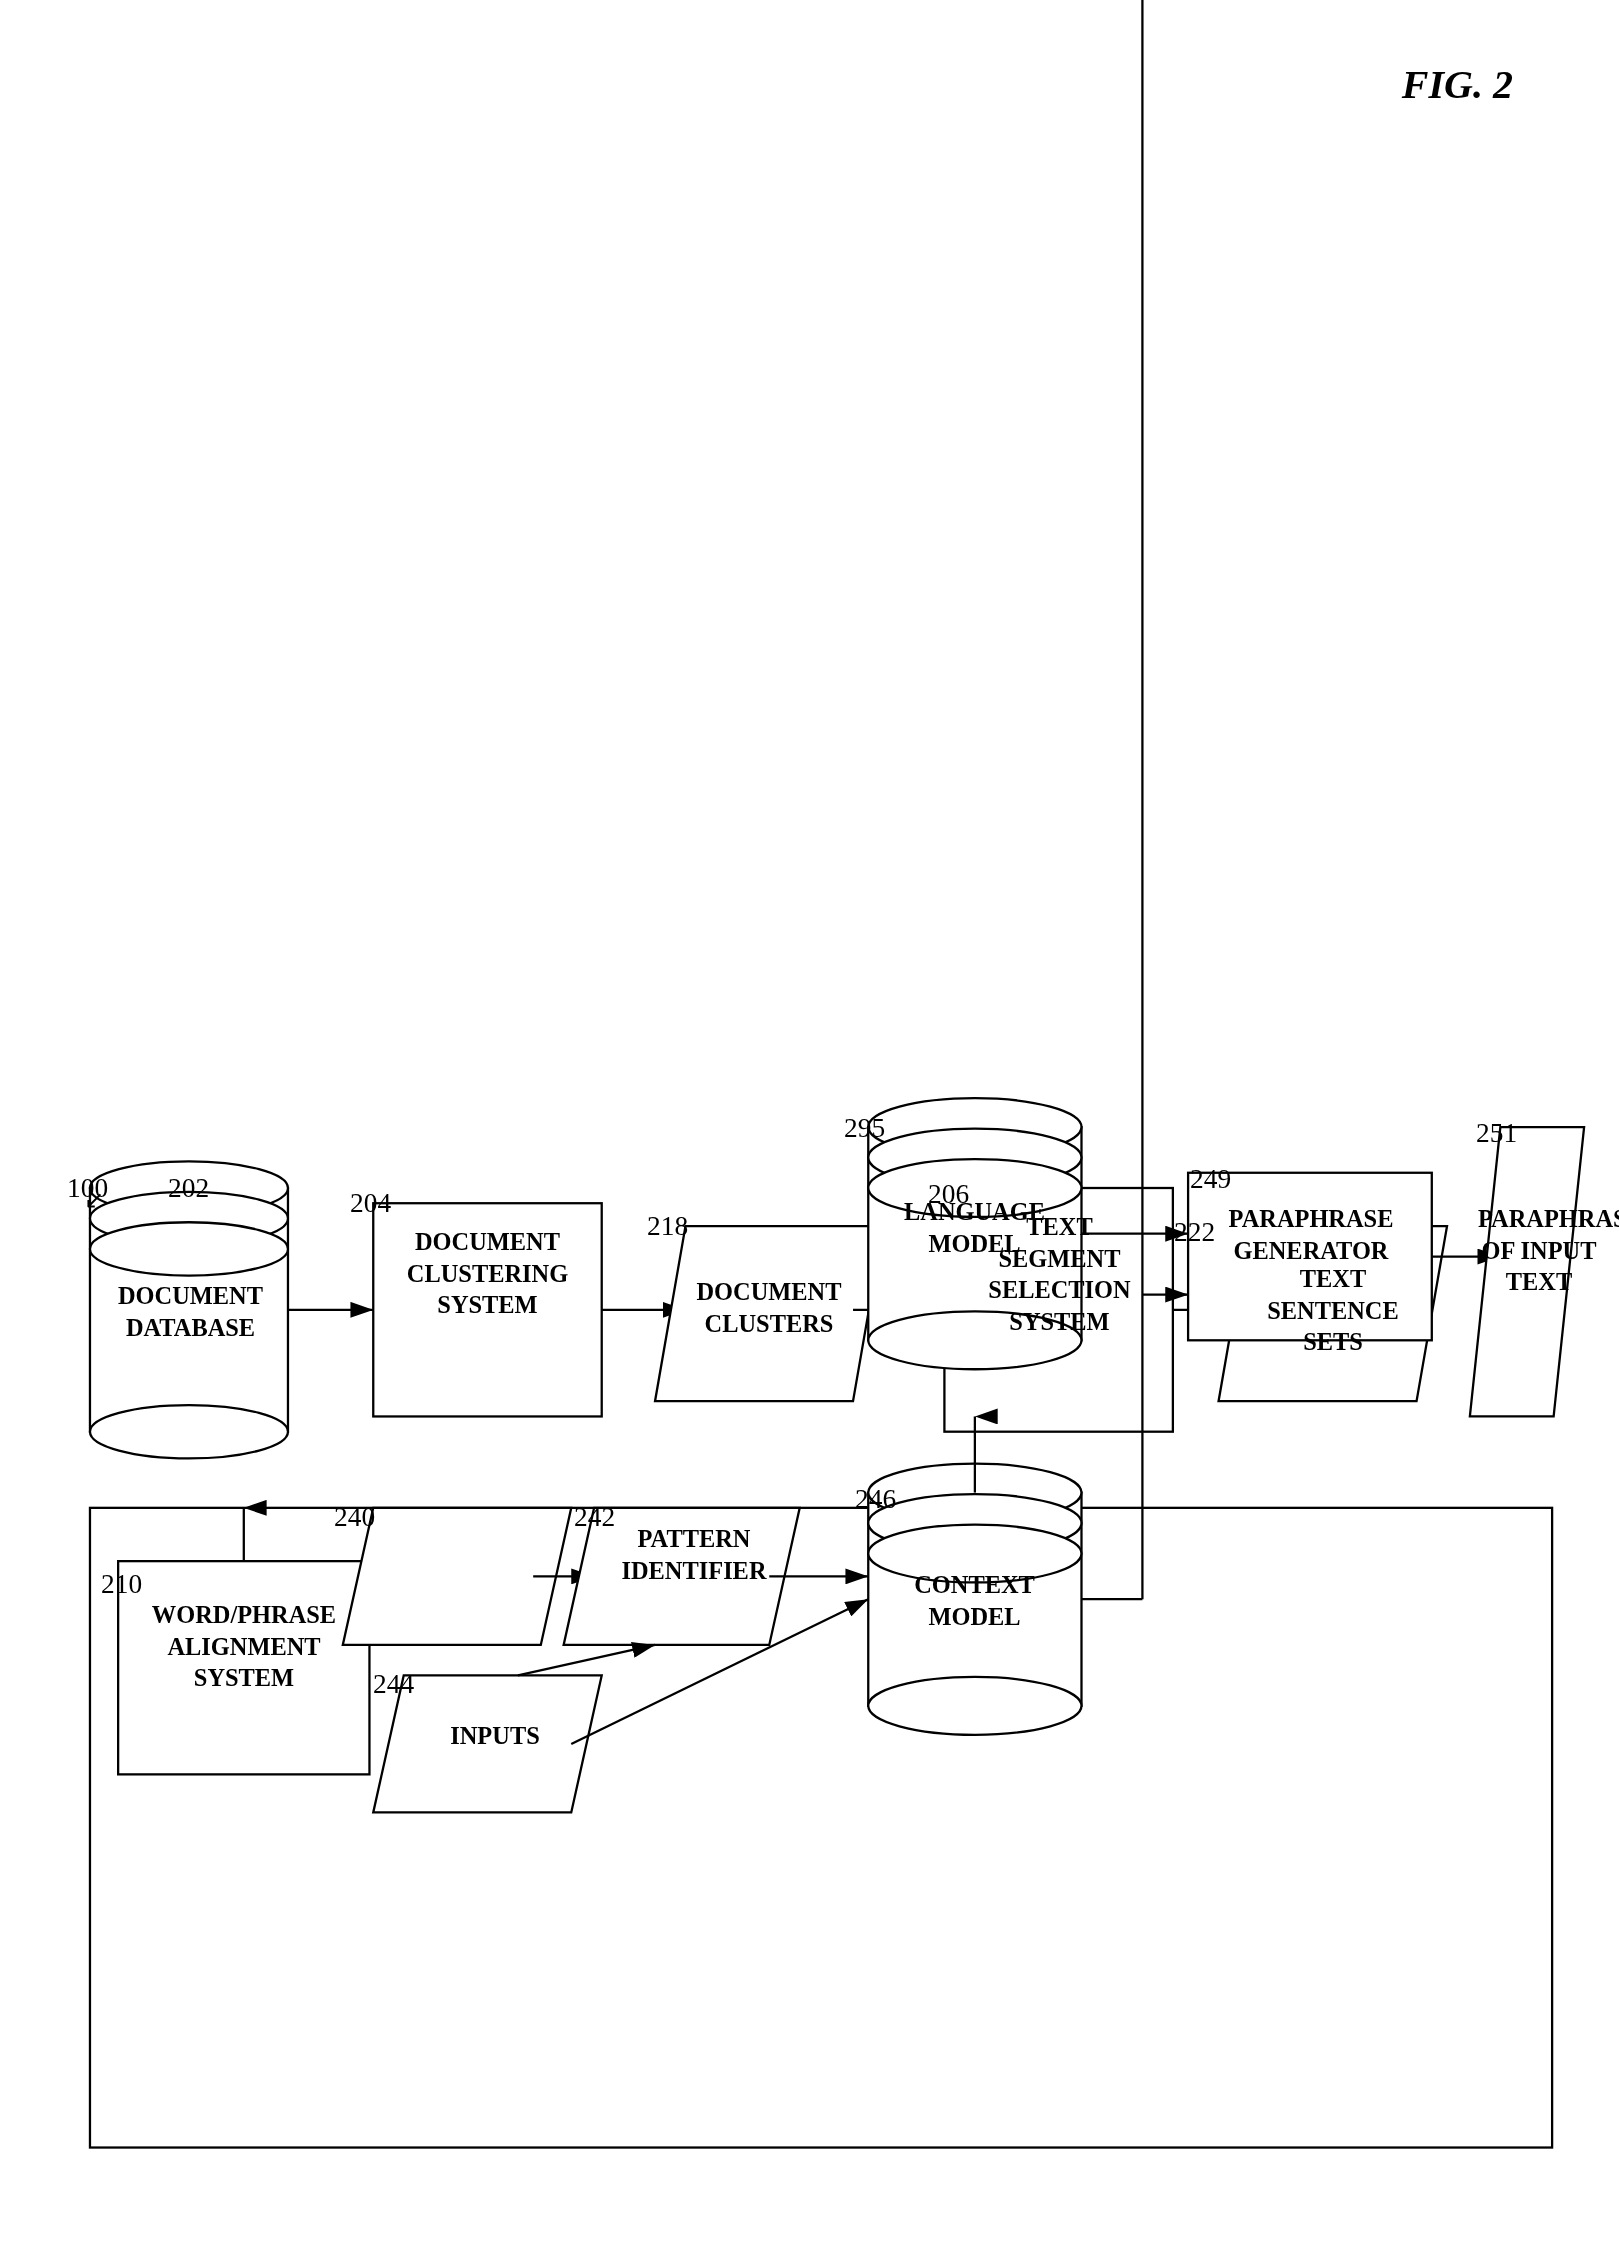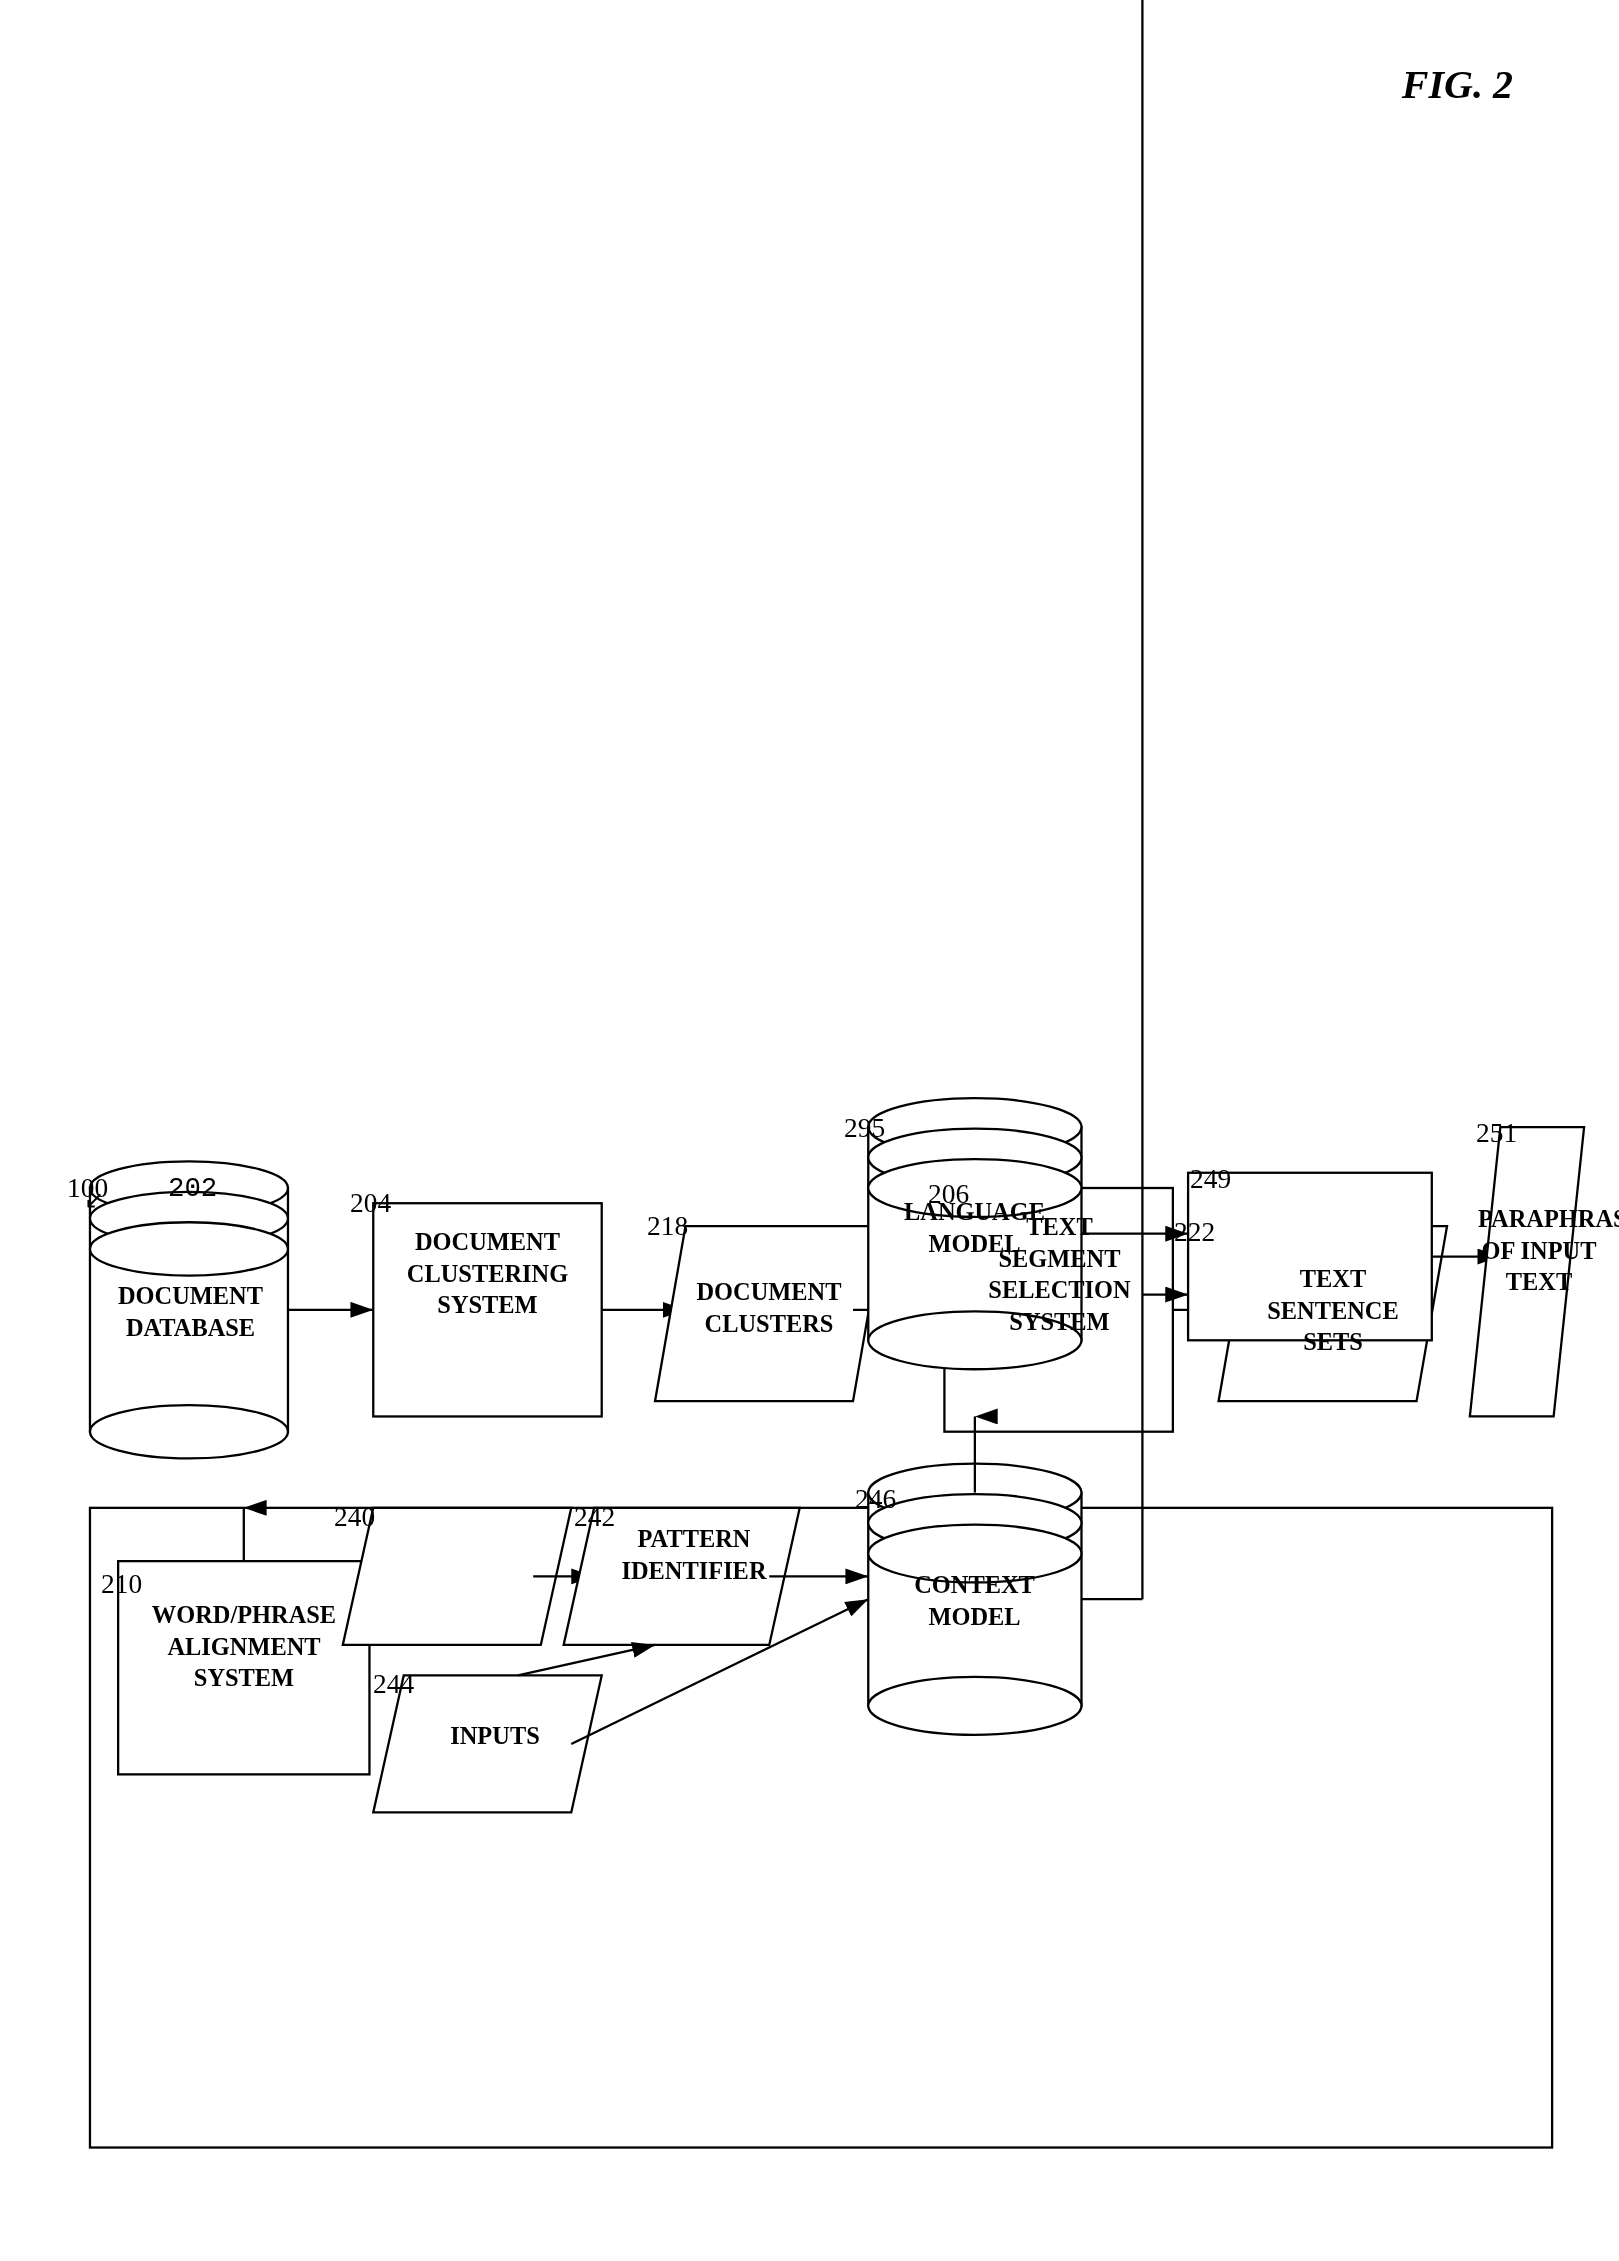--- a/index.html
+++ b/index.html
@@ -138,21 +138,21 @@
 
   </svg>
 
   <div class="fig-title">FIG. 2</div>
 
   <div class="ref-label" style="top:1173px; left:67px;">100</div>
   <div style="position:absolute; top:1185px; left:84px; font-size:24.4px;">↙</div>
 
   <div class="label-text" style="top:1280px; left:99px; width:183px;">DOCUMENT<br>DATABASE</div>
 
-  <div class="ref-label" style="top:1173px; left:168px;font-family:Liberation Mono, monospace;">202</div>
+  <div class="ref-label" style="top:1173px; left:168px;">202</div>
 
   <div class="label-text" style="top:1226px; left:377px; width:221px;">DOCUMENT<br>CLUSTERING<br>SYSTEM</div>
 
   <div class="ref-label" style="top:1188px; left:350px;">204</div>
 
   <div class="label-text" style="top:1276px; left:670px; width:198px;">DOCUMENT<br>CLUSTERS</div>
 
   <div class="ref-label" style="top:1211px; left:647px;">218</div>
 
   <div class="label-text" style="top:1211px; left:950px; width:219px;">TEXT<br>SEGMENT<br>SELECTION<br>SYSTEM</div>
@@ -179,20 +179,21 @@
   <div class="ref-label" style="top:1669px; left:373px;">244</div>
 
   <div class="label-text" style="top:1569px; left:883px; width:183px;">CONTEXT<br>MODEL</div>
 
   <div class="ref-label" style="top:1484px; left:845px;margin-left:10px;">246</div>
 
   <div class="label-text" style="top:1196px; left:883px; width:183px;">LANGUAGE<br>MODEL</div>
 
   <div class="ref-label" style="top:1113px; left:844px;">295</div>
 
+  <div class="label-text" style="top:1203px; left:1192px; width:238px;">PARAPHRASE<br>GENERATOR</div>
 
   <div class="ref-label" style="top:1164px; left:1190px;">249</div>
 
   <div class="label-text" style="top:1203px; left:1478px; width:122px;">PARAPHRASES<br>OF INPUT<br>TEXT</div>
 
   <div class="ref-label" style="top:1118px; left:1476px;">251</div>
 
 </div>
 
 

